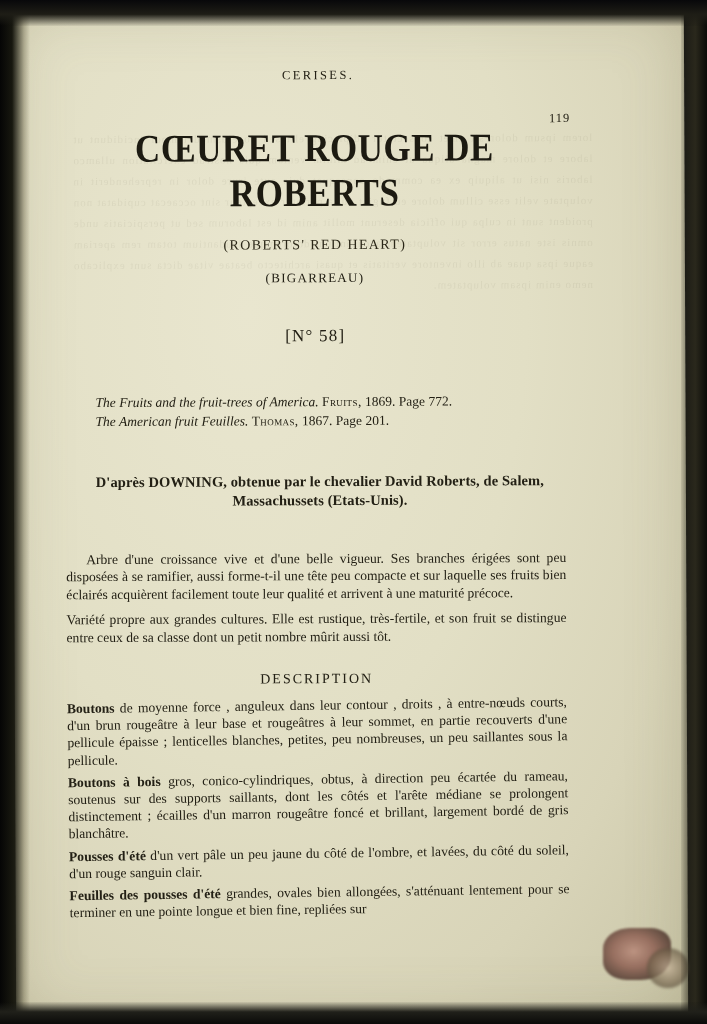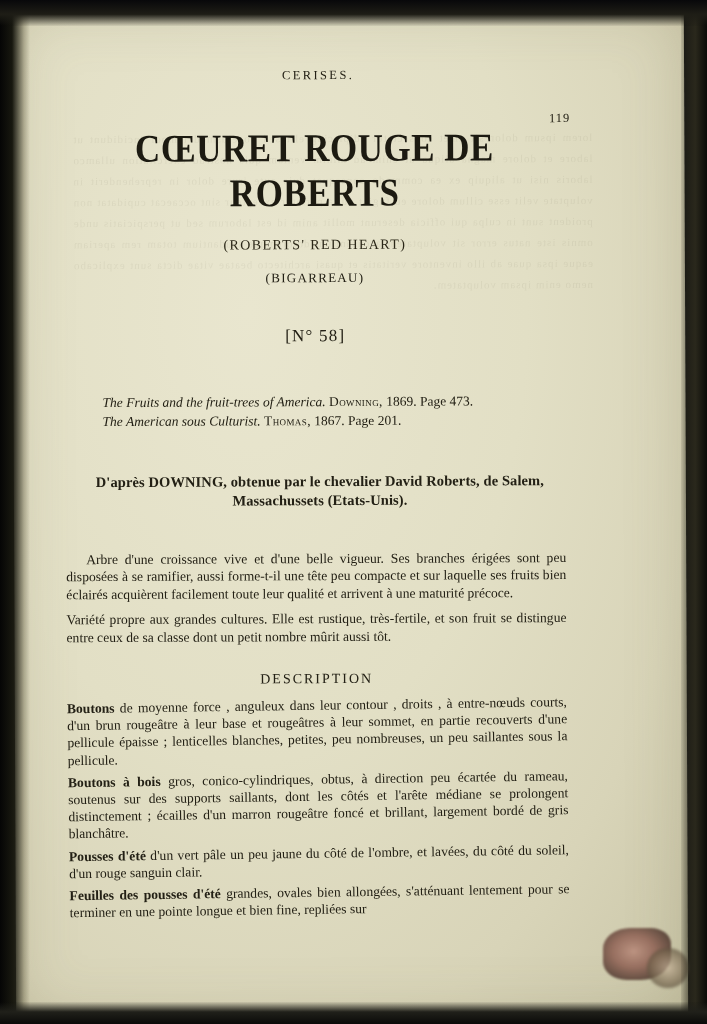--- a/index.html
+++ b/index.html
@@ -124,21 +124,21 @@
     text-align: center;
     font-size: 17px;
     letter-spacing: 1.2px;
   }
   .refs {
     margin-top: 46px;
     margin-left: 30px;
     font-size: 13.5px;
     line-height: 19px;
   }
-  .refs .it { font-style: italic; margin-left: 7px; }
+  .refs .it { font-style: italic; }
   .refs .sc { font-variant: small-caps; letter-spacing: 0.4px; }
   .attribution {
     margin-top: 42px;
     margin-left: 28px;
     width: 452px;
     text-align: center;
     font-size: 14.5px;
     font-weight: bold;
     line-height: 19px;
     letter-spacing: 0.1px;
@@ -217,25 +217,25 @@
       <h1 class="title">CŒURET ROUGE DE ROBERTS</h1>
 
       <div class="subtitle-en">(ROBERTS' RED HEART)</div>
       <div class="subtitle-type">(BIGARREAU)</div>
 
       <div class="number">[N° 58]</div>
 
       <div class="refs">
         <div>
           <span class="it">The Fruits and the fruit-trees of America.</span>
-          <span class="sc">Downing,</span>
-          <span>1869. Page 473.</span>
+          <span class="sc">Fruits,</span>
+          <span>1869. Page 772.</span>
         </div>
         <div>
-          <span class="it">The American sous Culturist.</span>
+          <span class="it">The American fruit Feuilles.</span>
           <span class="sc">Thomas,</span>
           <span>1867. Page 201.</span>
         </div>
       </div>
 
       <div class="attribution">D'après DOWNING, obtenue par le chevalier David Roberts, de Salem, Massachussets (Etats-Unis).</div>
 
       <div class="body-block">
         <p class="indent">
           <b>Arbre</b><span> d'une croissance vive et d'une belle vigueur.  Ses branches érigées sont peu disposées à se ramifier, aussi forme-t-il une tête peu compacte et sur laquelle ses fruits bien éclairés acquièrent facilement toute leur qualité et arrivent à une maturité précoce.</span>

